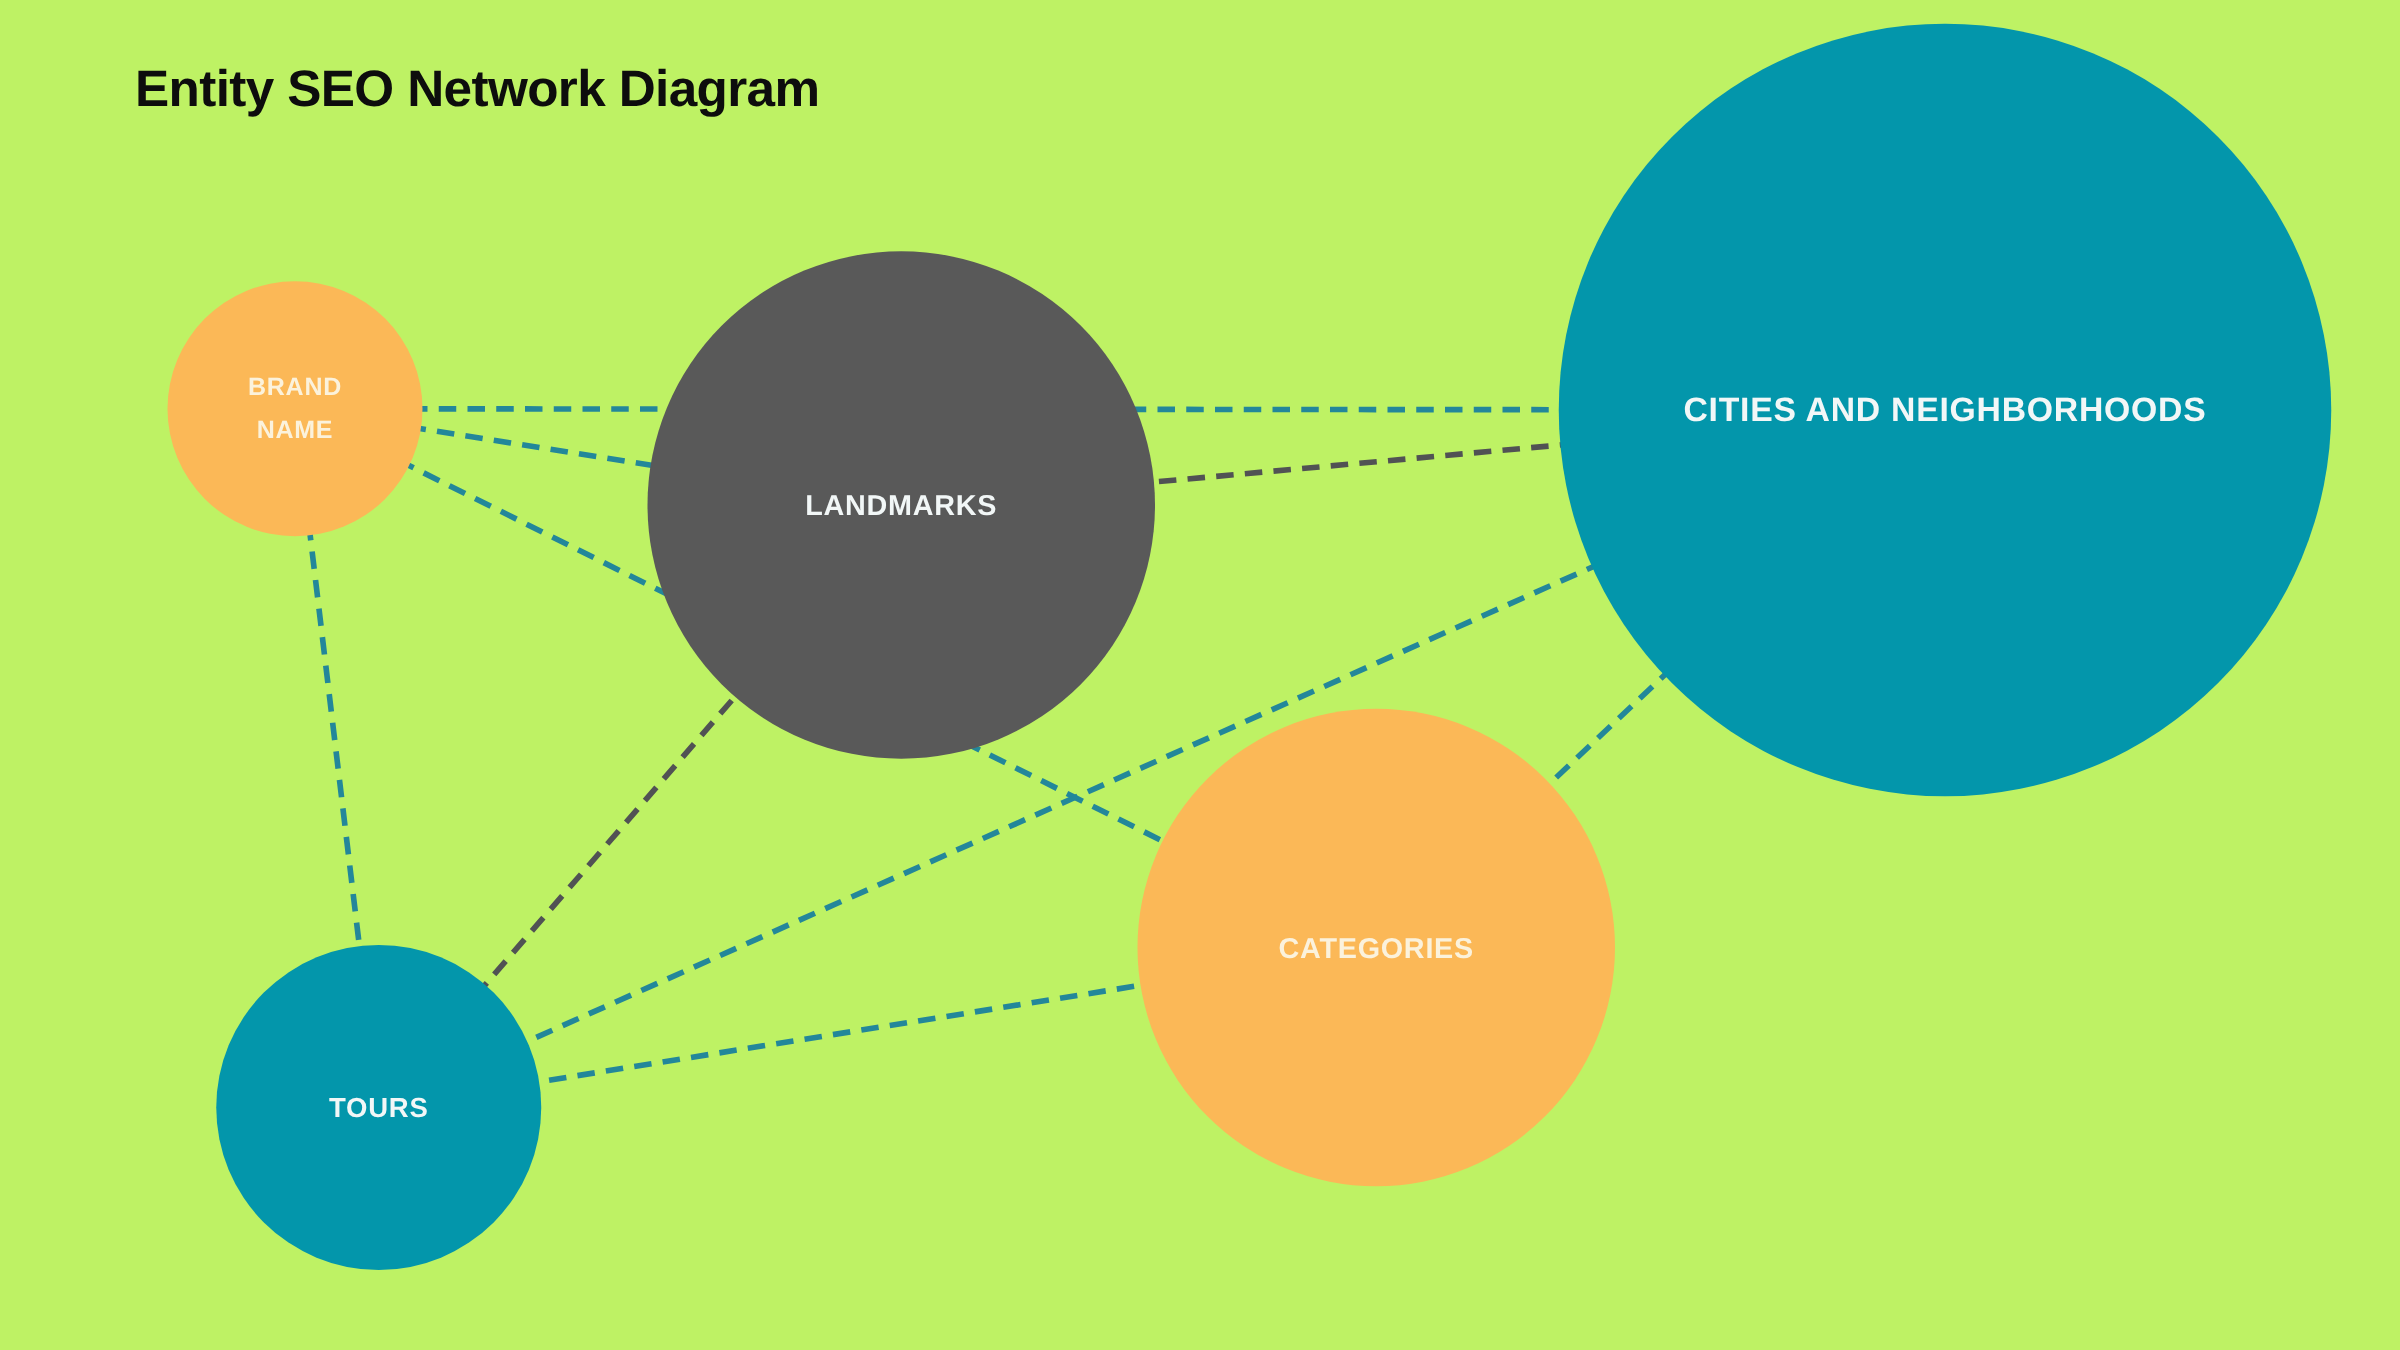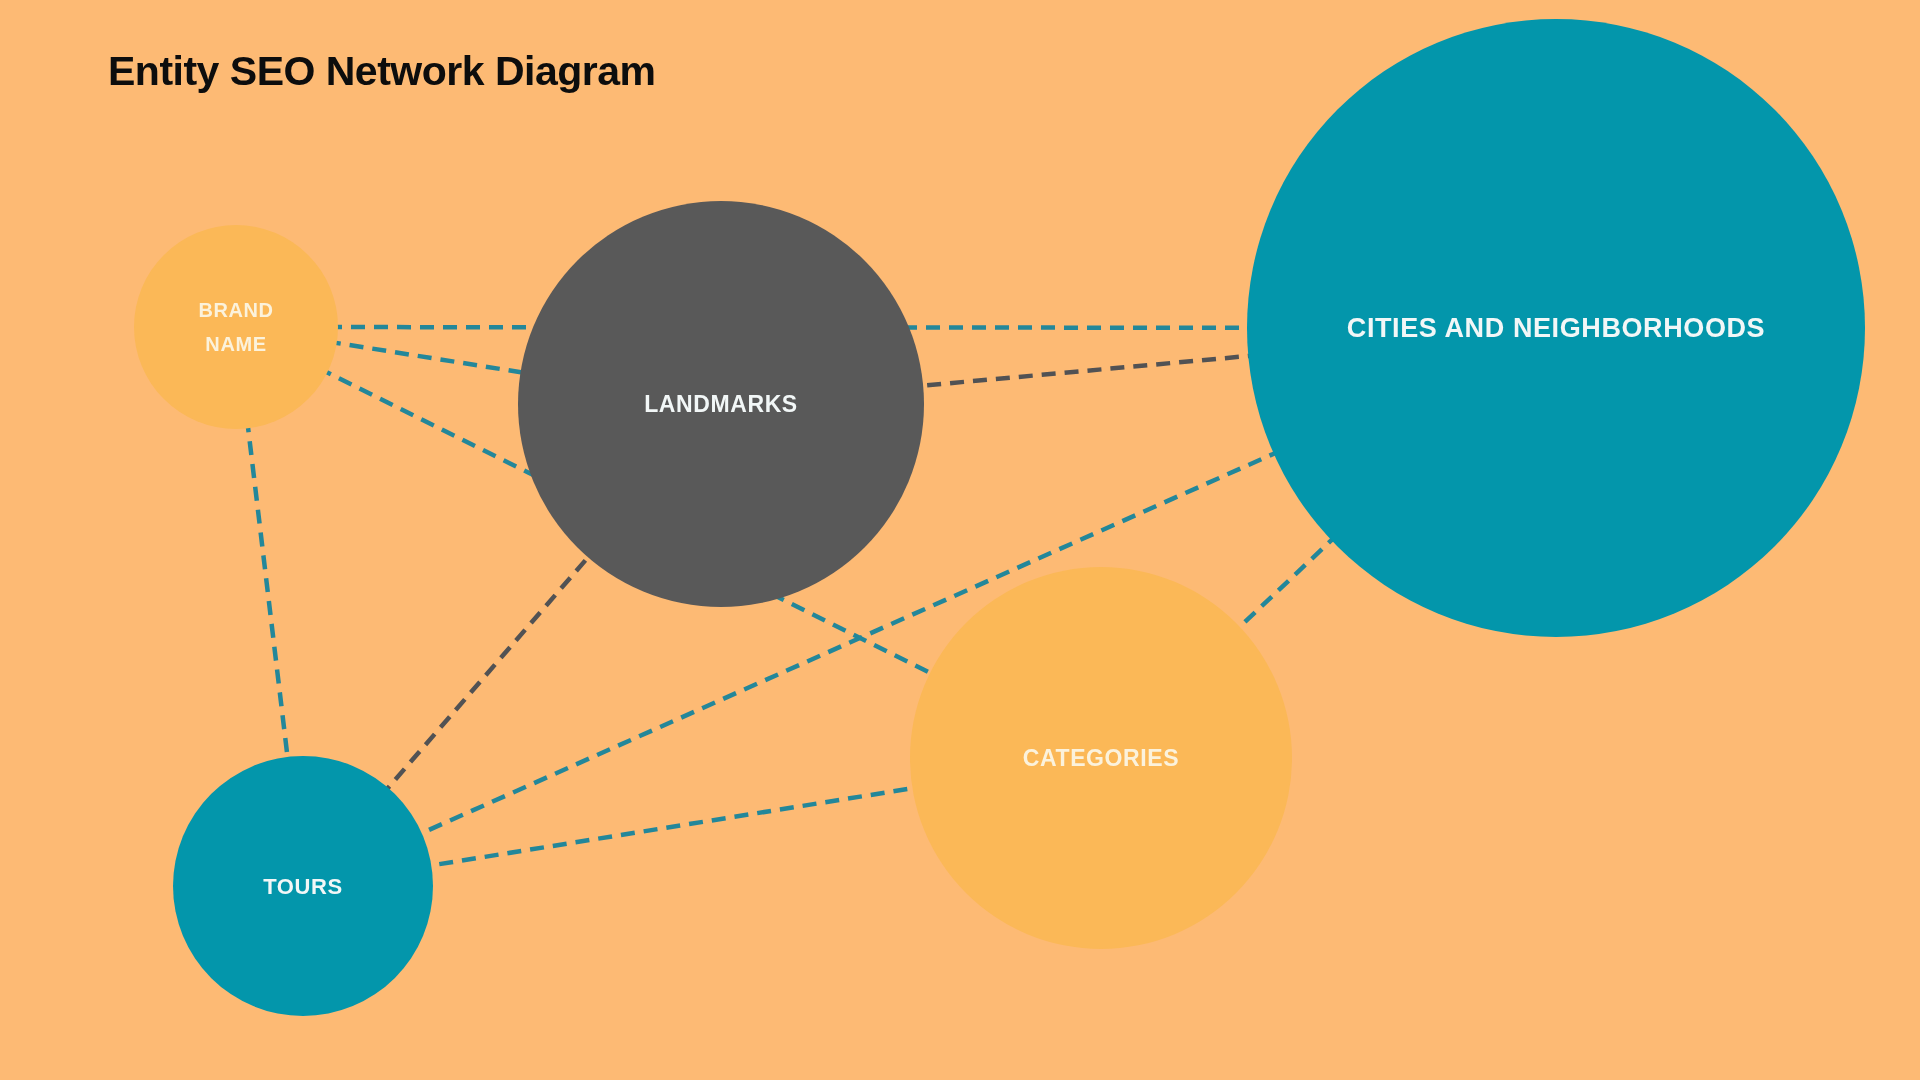--- a/index.html
+++ b/index.html
@@ -5,21 +5,21 @@
   html, body {
     margin: 0;
     padding: 0;
     background: #EFEFEF;
     font-family: "Liberation Sans", "DejaVu Sans", sans-serif;
   }
   .stage {
     position: relative;
     width: 1920px;
     height: 1080px;
-    background: #fdba74;
+    background: #bef264;
     overflow: hidden;
   }
   .page-title {
     position: absolute;
     left: 108px;
     top: 48px;
     margin: 0;
     font-size: 41px;
     font-weight: 800;
     letter-spacing: -0.5px;

